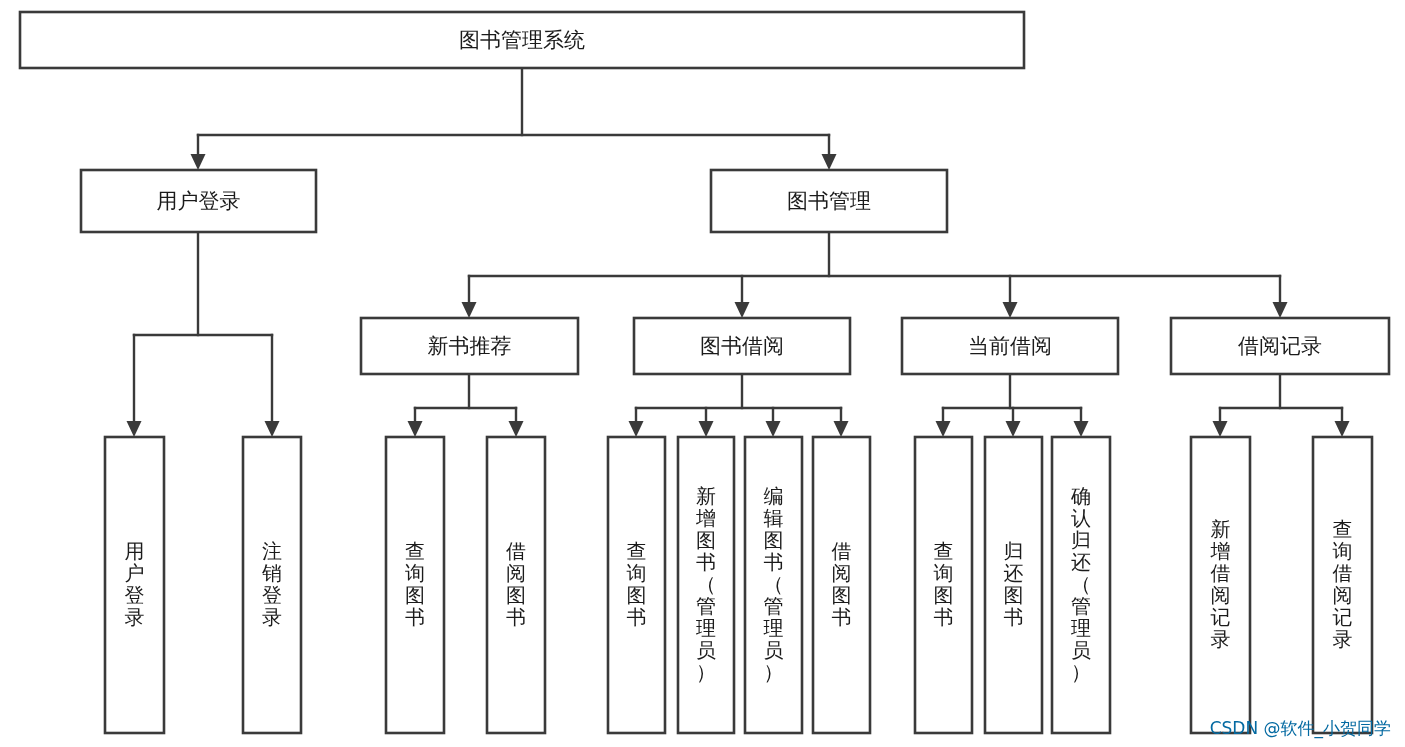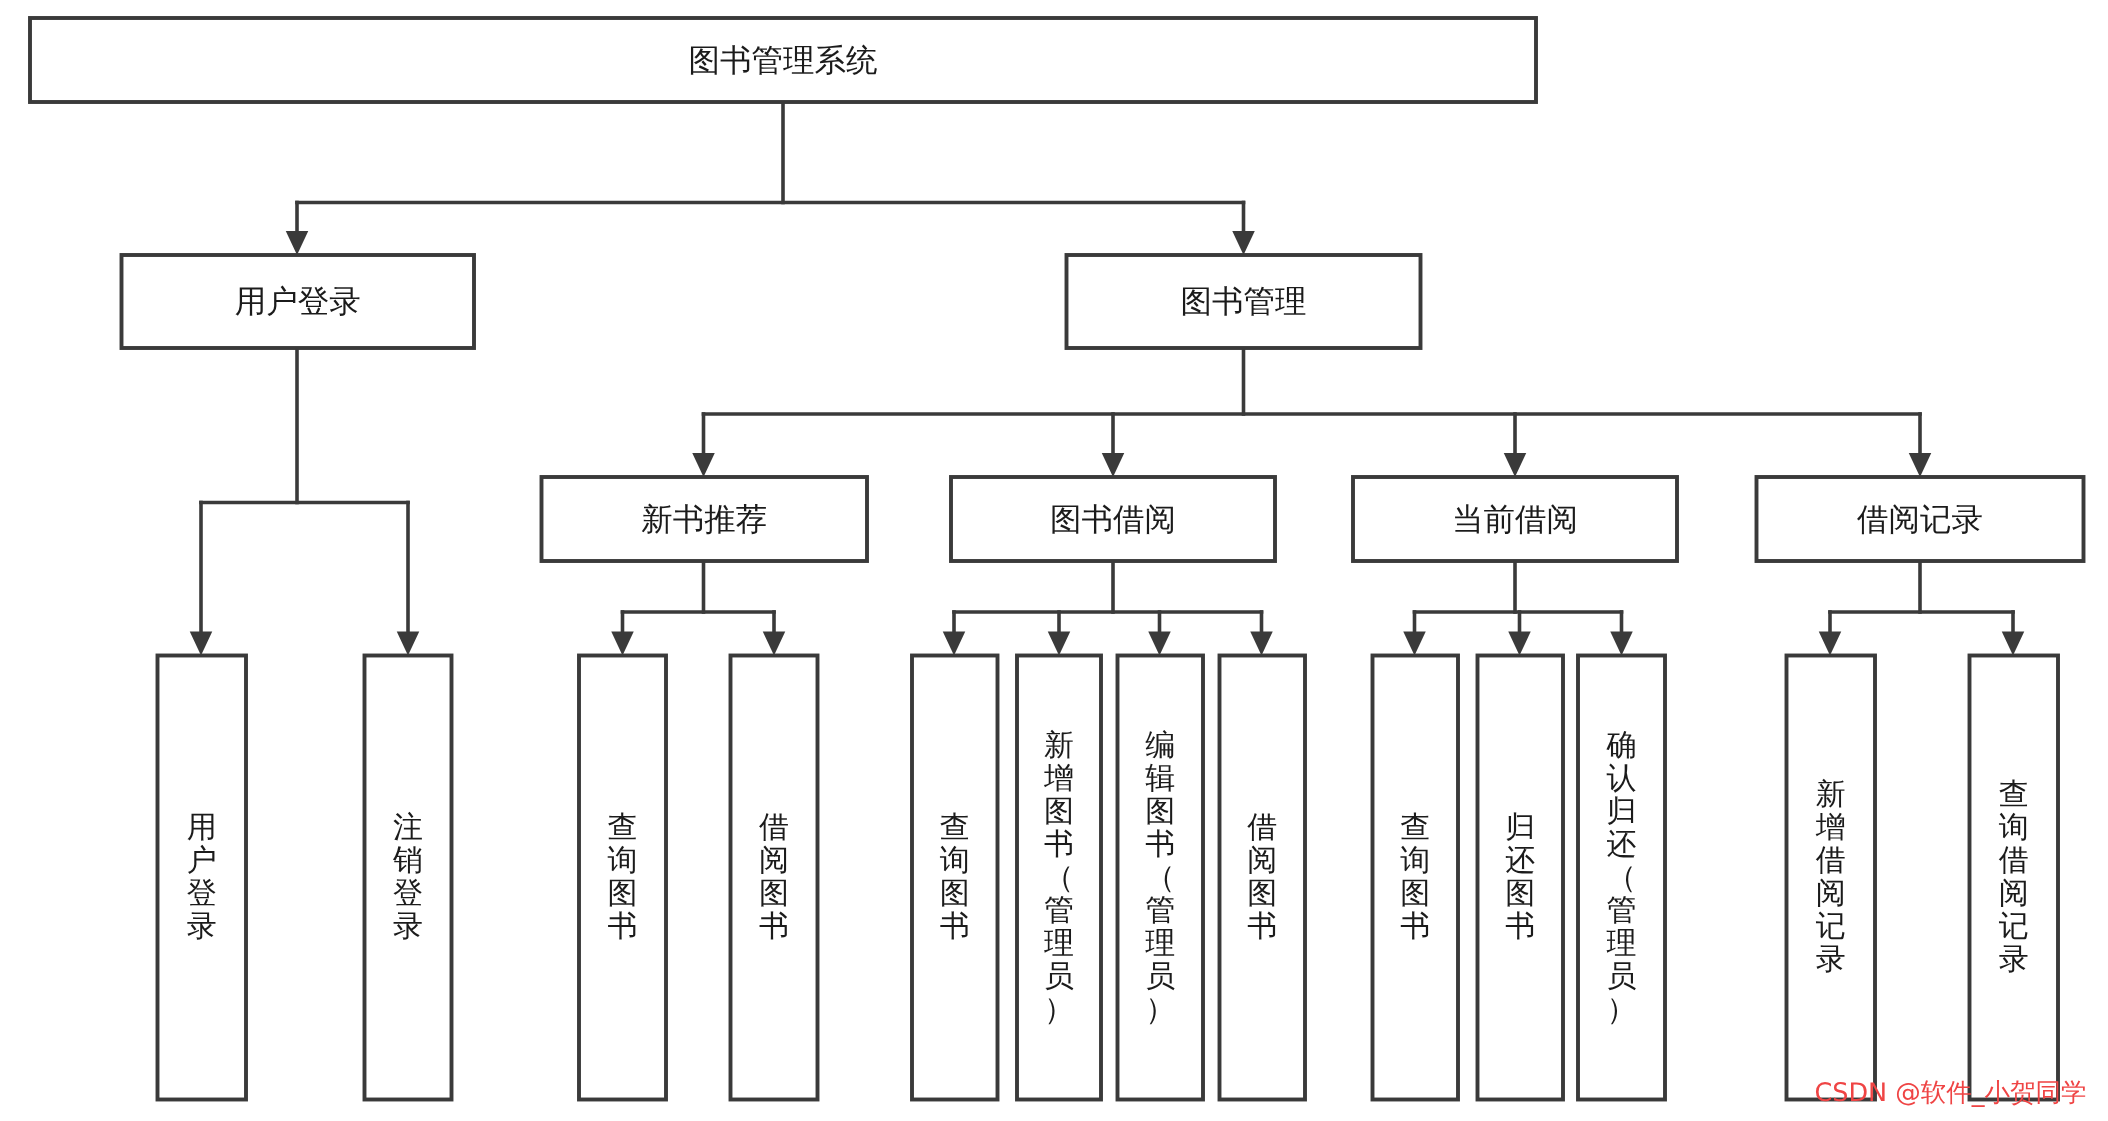--- a/index.html
+++ b/index.html
@@ -41,21 +41,21 @@
   .arrow-head {
     fill: #3a3a3a;
     stroke: none;
   }
   .watermark {
     position: absolute;
     right: 14px;
     bottom: 7px;
     font-family: "DejaVu Sans", "Liberation Sans", sans-serif;
     font-size: 17px;
-    color: #ef4444;
+    color: #0369a1;
     white-space: nowrap;
     user-select: none;
     pointer-events: none;
   }
 </style>
 </head>
 <body>
 
 <div id="diagram-root">
   <svg class="diagram" id="diagram-svg" viewBox="0 0 1405 747" xmlns="http://www.w3.org/2000/svg">

